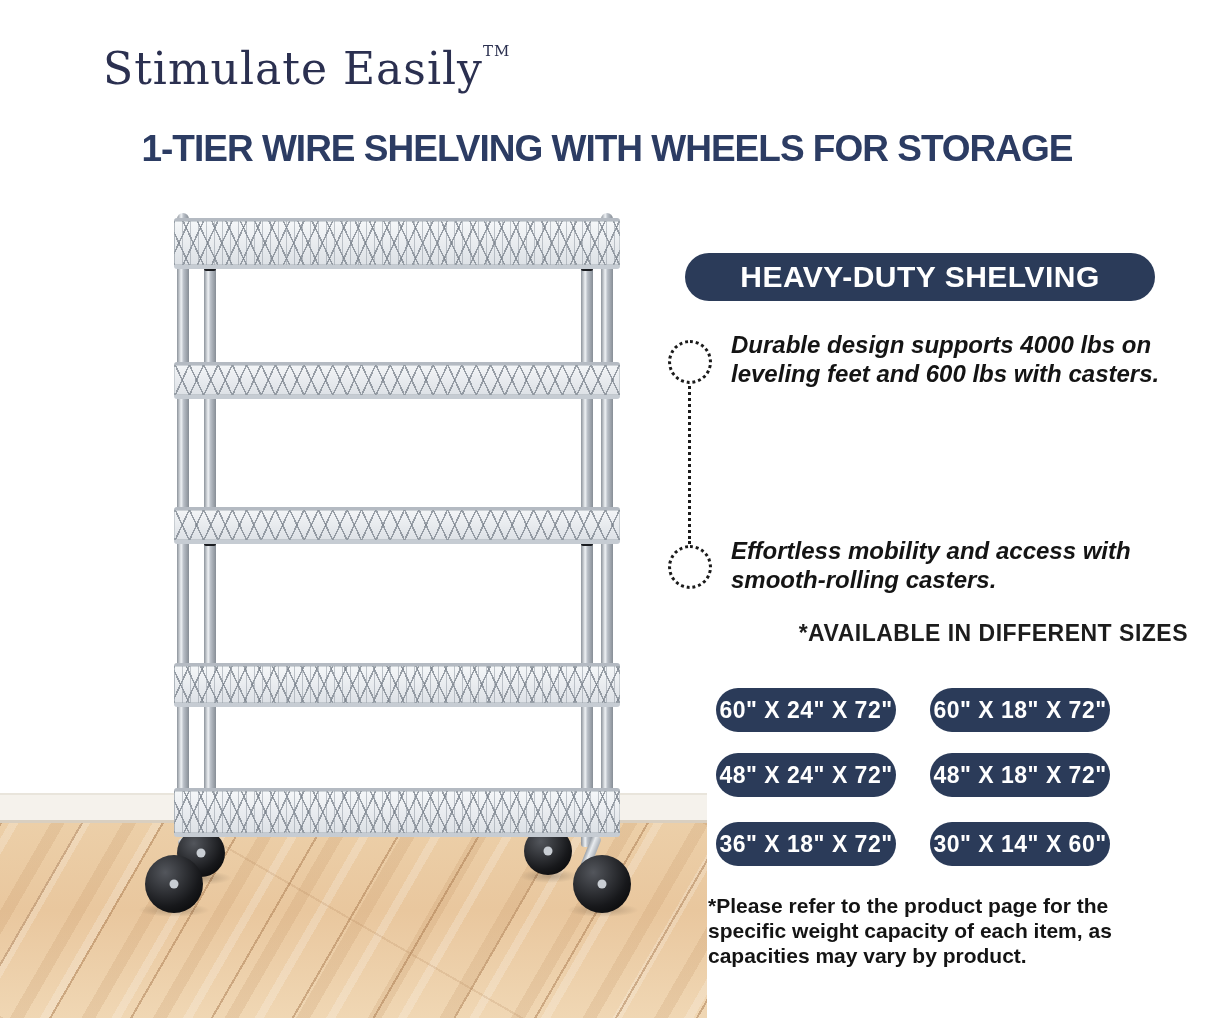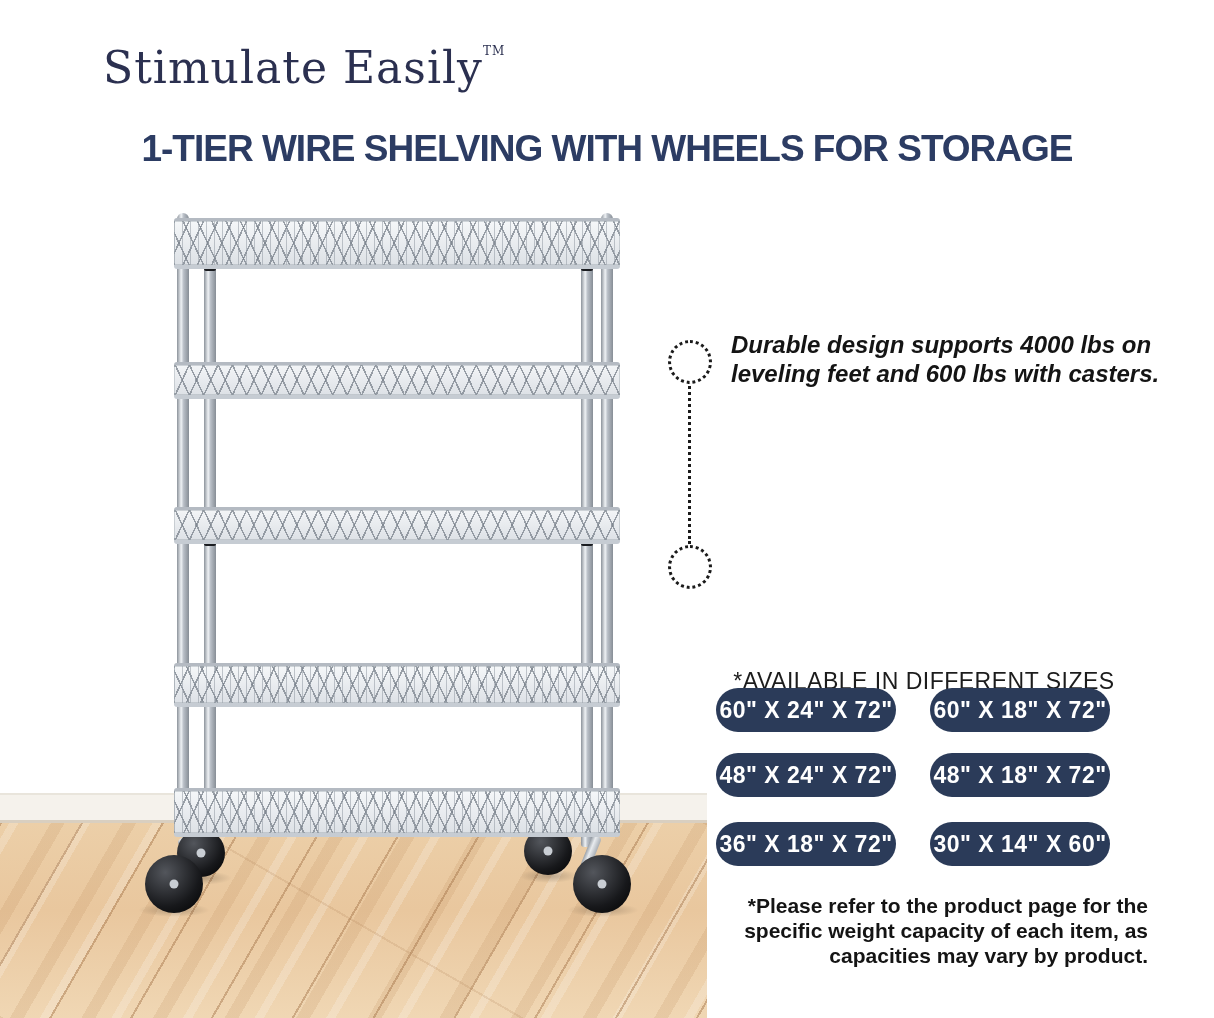--- a/index.html
+++ b/index.html
@@ -2,21 +2,21 @@
 <html><head>
 <meta charset="utf-8">
 <style>
   html,body{margin:0;padding:0;background:#ffffff;}
   .page{position:relative;width:1214px;height:1018px;background:#ffffff;overflow:hidden;
         font-family:"Liberation Sans",sans-serif;}
 
   
   .brand{position:absolute;left:103px;top:42px;font-family:"DejaVu Serif",serif;
          font-size:44px;color:#2b3050;letter-spacing:1px;white-space:nowrap;}
-  .brand sup{font-size:12px;letter-spacing:1px;vertical-align:28px;color:#2b3050;}
+  .brand sup{font-size:15px;letter-spacing:1px;vertical-align:28px;color:#2b3050;}
   .title{position:absolute;left:0;top:128px;width:1214px;text-align:center;
          font-size:37px;font-weight:800;letter-spacing:-1px;color:#2c3c63;white-space:nowrap;}
 
   
   .photo{position:absolute;left:0;top:195px;width:707px;height:823px;}
   .baseboard{position:absolute;left:0;top:598px;width:707px;height:25px;background:#f5f2ec;
              border-top:2px solid #e9e5dc;border-bottom:3px solid #d9cfc0;}
   .floor{position:absolute;left:0;top:628px;width:707px;height:195px;
     background:
       repeating-linear-gradient(30deg, rgba(171,124,82,.18) 0 2px, transparent 2px 260px),
@@ -53,26 +53,26 @@
   
   .badge{position:absolute;left:685px;top:253px;width:470px;height:48px;border-radius:26px;
          background:#2b3b59;color:#ffffff;font-size:30px;font-weight:800;letter-spacing:.5px;
          display:flex;align-items:center;justify-content:center;white-space:nowrap;}
   .connector{position:absolute;left:688px;top:381px;height:163px;border-left:3px dotted #1a1a1a;}
   .feature{position:absolute;left:668px;width:470px;}
   .f-icon{position:absolute;left:0;width:38px;height:38px;border:3px dotted #1a1a1a;
           border-radius:50%;background:#fff;}
   .f-text{position:absolute;left:63px;top:0;width:455px;font-size:24px;font-weight:700;
           color:#141414;line-height:1.22;font-style:italic;}
-  .sizes-heading{position:absolute;left:660px;top:668px;width:528px;text-align:center;
-          font-size:23px;font-weight:400;letter-spacing:.5px;color:#1c1c1c;white-space:nowrap;}
+  .sizes-heading{position:absolute;left:660px;top:620px;width:528px;text-align:right;
+          font-size:23px;font-weight:700;letter-spacing:.5px;color:#1c1c1c;white-space:nowrap;}
   .pill{position:absolute;width:180px;height:44px;border-radius:22px;background:#2b3b59;
         color:#ffffff;font-size:23px;font-weight:700;letter-spacing:.5px;
         display:flex;align-items:center;justify-content:center;white-space:nowrap;}
-  .footnote{position:absolute;left:708px;top:893px;width:440px;text-align:right;
+  .footnote{position:absolute;left:708px;top:893px;width:440px;text-align:left;
         font-size:21px;font-weight:700;color:#141414;line-height:1.2;}
 </style>
 </head>
 <body>
 
 <div class="page">
 
   <div class="brand"><span>Stimulate Easily</span><sup>TM</sup></div>
   <div class="title">1-TIER WIRE SHELVING WITH WHEELS FOR STORAGE</div>
 
@@ -116,29 +116,31 @@
         </div>
 
       <div class="shelf deep" style="top:23px;height:44px;"></div>
       <div class="shelf" style="top:167px;height:30px;"></div>
       <div class="shelf" style="top:312px;height:30px;"></div>
       <div class="shelf deep" style="top:468px;height:37px;"></div>
       <div class="shelf deep" style="top:593px;height:42px;"></div>
     </div>
   </div>
 
+  <div class="badge">HEAVY-DUTY SHELVING</div>
 
   <div class="connector"></div>
 
   <div class="feature" style="top:330px;height:70px;">
     <div class="f-icon" style="top:10px;"></div>
     <div class="f-text">Durable design supports 4000 lbs on leveling feet and 600 lbs with casters.</div>
   </div>
   <div class="feature" style="top:536px;height:70px;">
     <div class="f-icon" style="top:9px;"></div>
+    <div class="f-text">Effortless mobility and access with smooth-rolling casters.</div>
   </div>
 
   <div class="sizes-heading">*AVAILABLE IN DIFFERENT SIZES</div>
 
   <div class="pill" style="left:716px;top:688px;">60" X 24" X 72"</div>
   <div class="pill" style="left:930px;top:688px;">60" X 18" X 72"</div>
   <div class="pill" style="left:716px;top:753px;">48" X 24" X 72"</div>
   <div class="pill" style="left:930px;top:753px;">48" X 18" X 72"</div>
   <div class="pill" style="left:716px;top:822px;">36" X 18" X 72"</div>
   <div class="pill" style="left:930px;top:822px;">30" X 14" X 60"</div>

